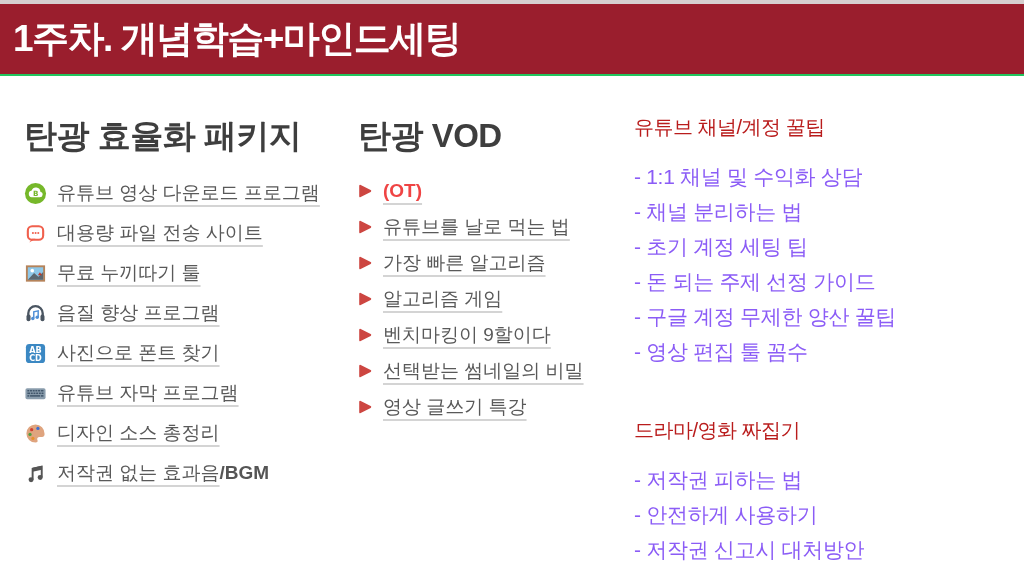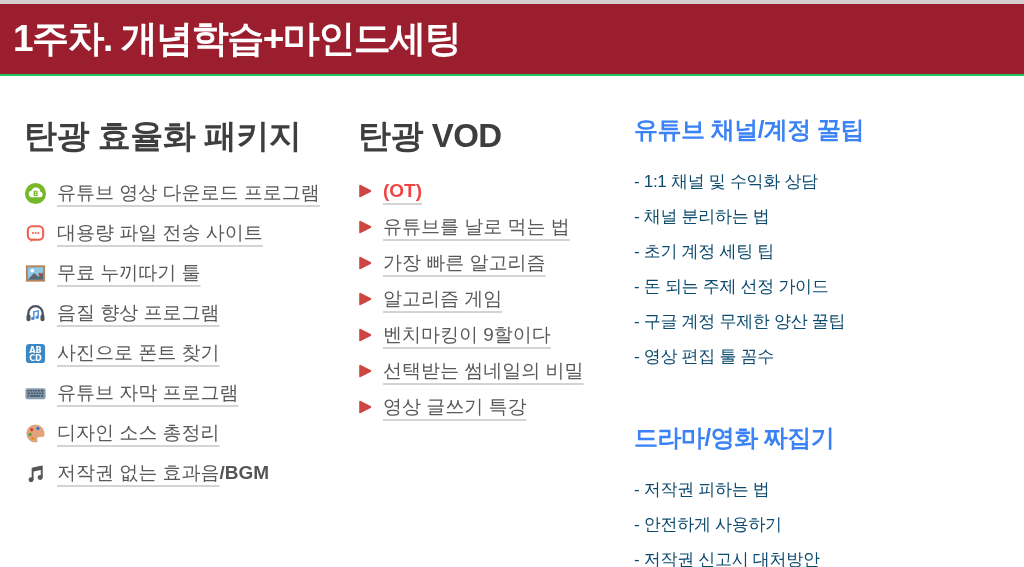--- a/index.html
+++ b/index.html
@@ -42,25 +42,25 @@
     text-underline-offset:6px;
   }
   .prefix{
     font-weight:bold;color:#ef4444;
     text-decoration:underline;text-decoration-color:#d4d4d4;
     text-decoration-thickness:1.5px;text-underline-offset:6px;
   }
   .suffix{font-weight:bold;color:#555555;}
   .col-tips{left:634px;top:38px;width:385px;}
   .tip-title{
-    font-size:24px;font-weight:700;color:#3b82f6;margin:0 0 18px 0;
+    font-size:20px;font-weight:400;color:#b91c1c;margin:0 0 18px 0;
     letter-spacing:-0.5px;white-space:nowrap;
   }
   .tip-item{
-    margin:0;font-size:17px;line-height:35px;color:#0c4a6e;
+    margin:0;font-size:21px;line-height:35px;color:#8b5cf6;
     letter-spacing:-0.3px;white-space:nowrap;
   }
   .tip-block.second{margin-top:48px;}
 </style>
 </head>
 <body>
 
 <div class="slide">
   <div class="top-strip"></div>
 

